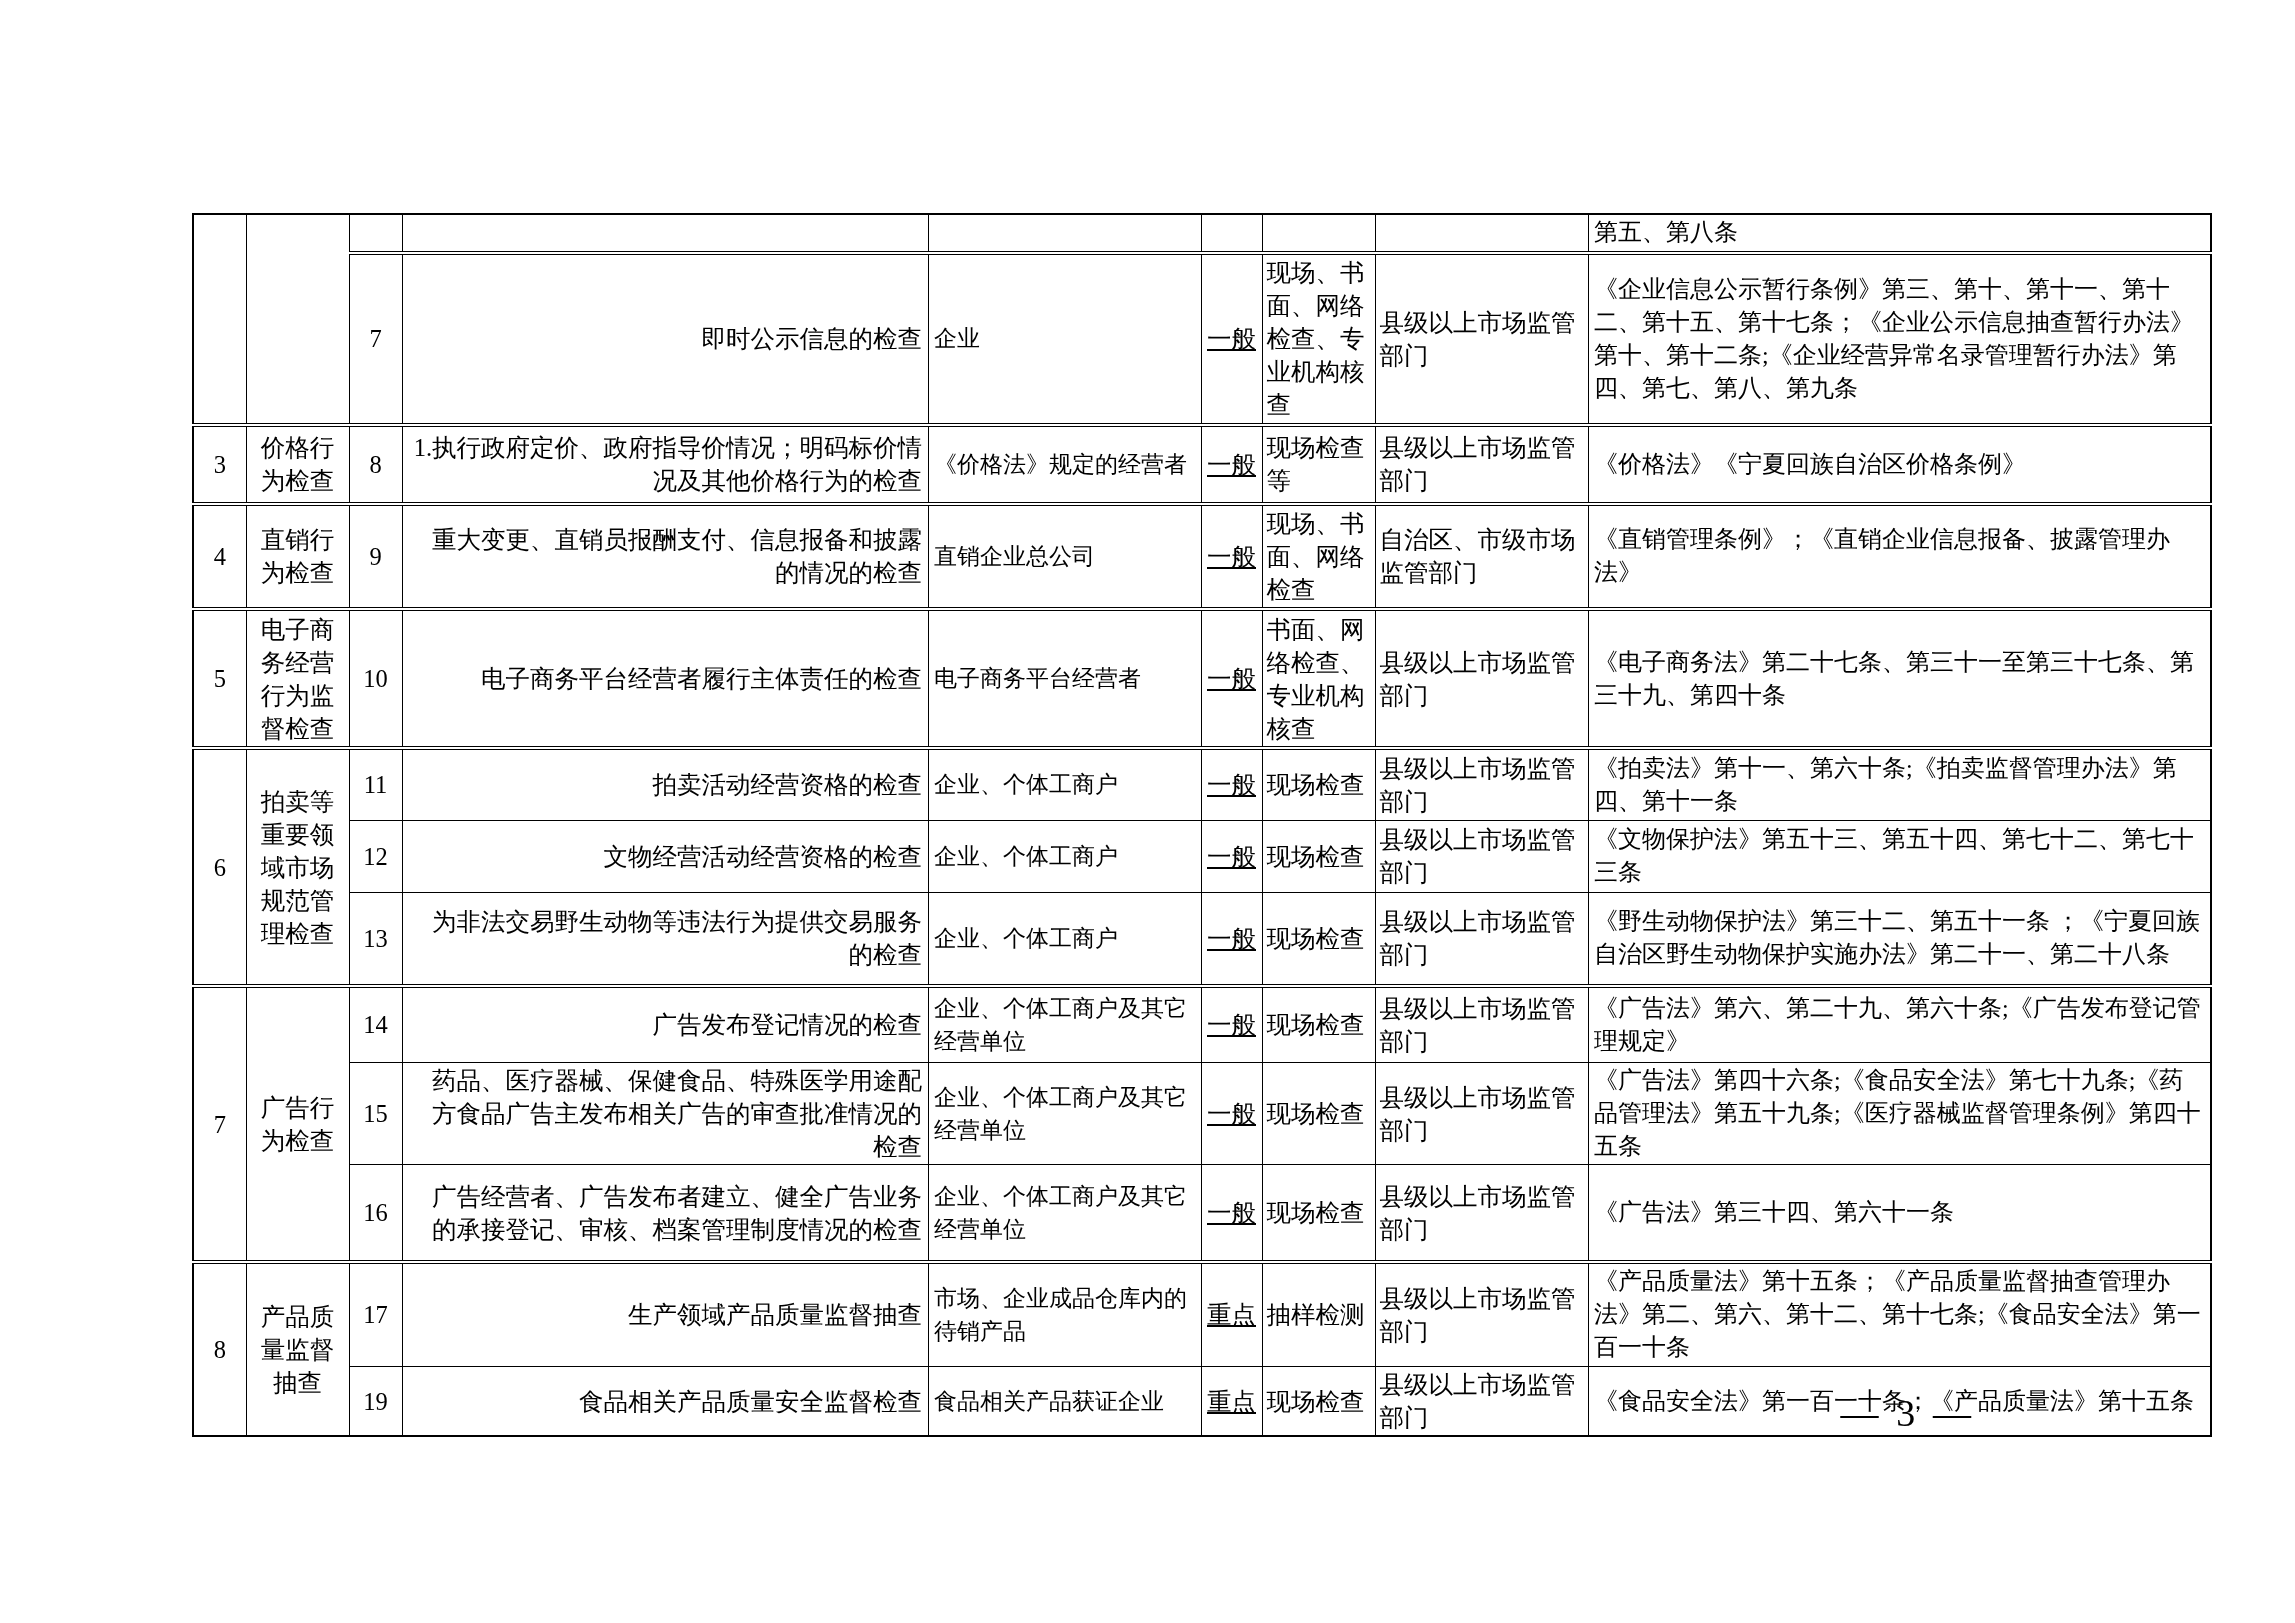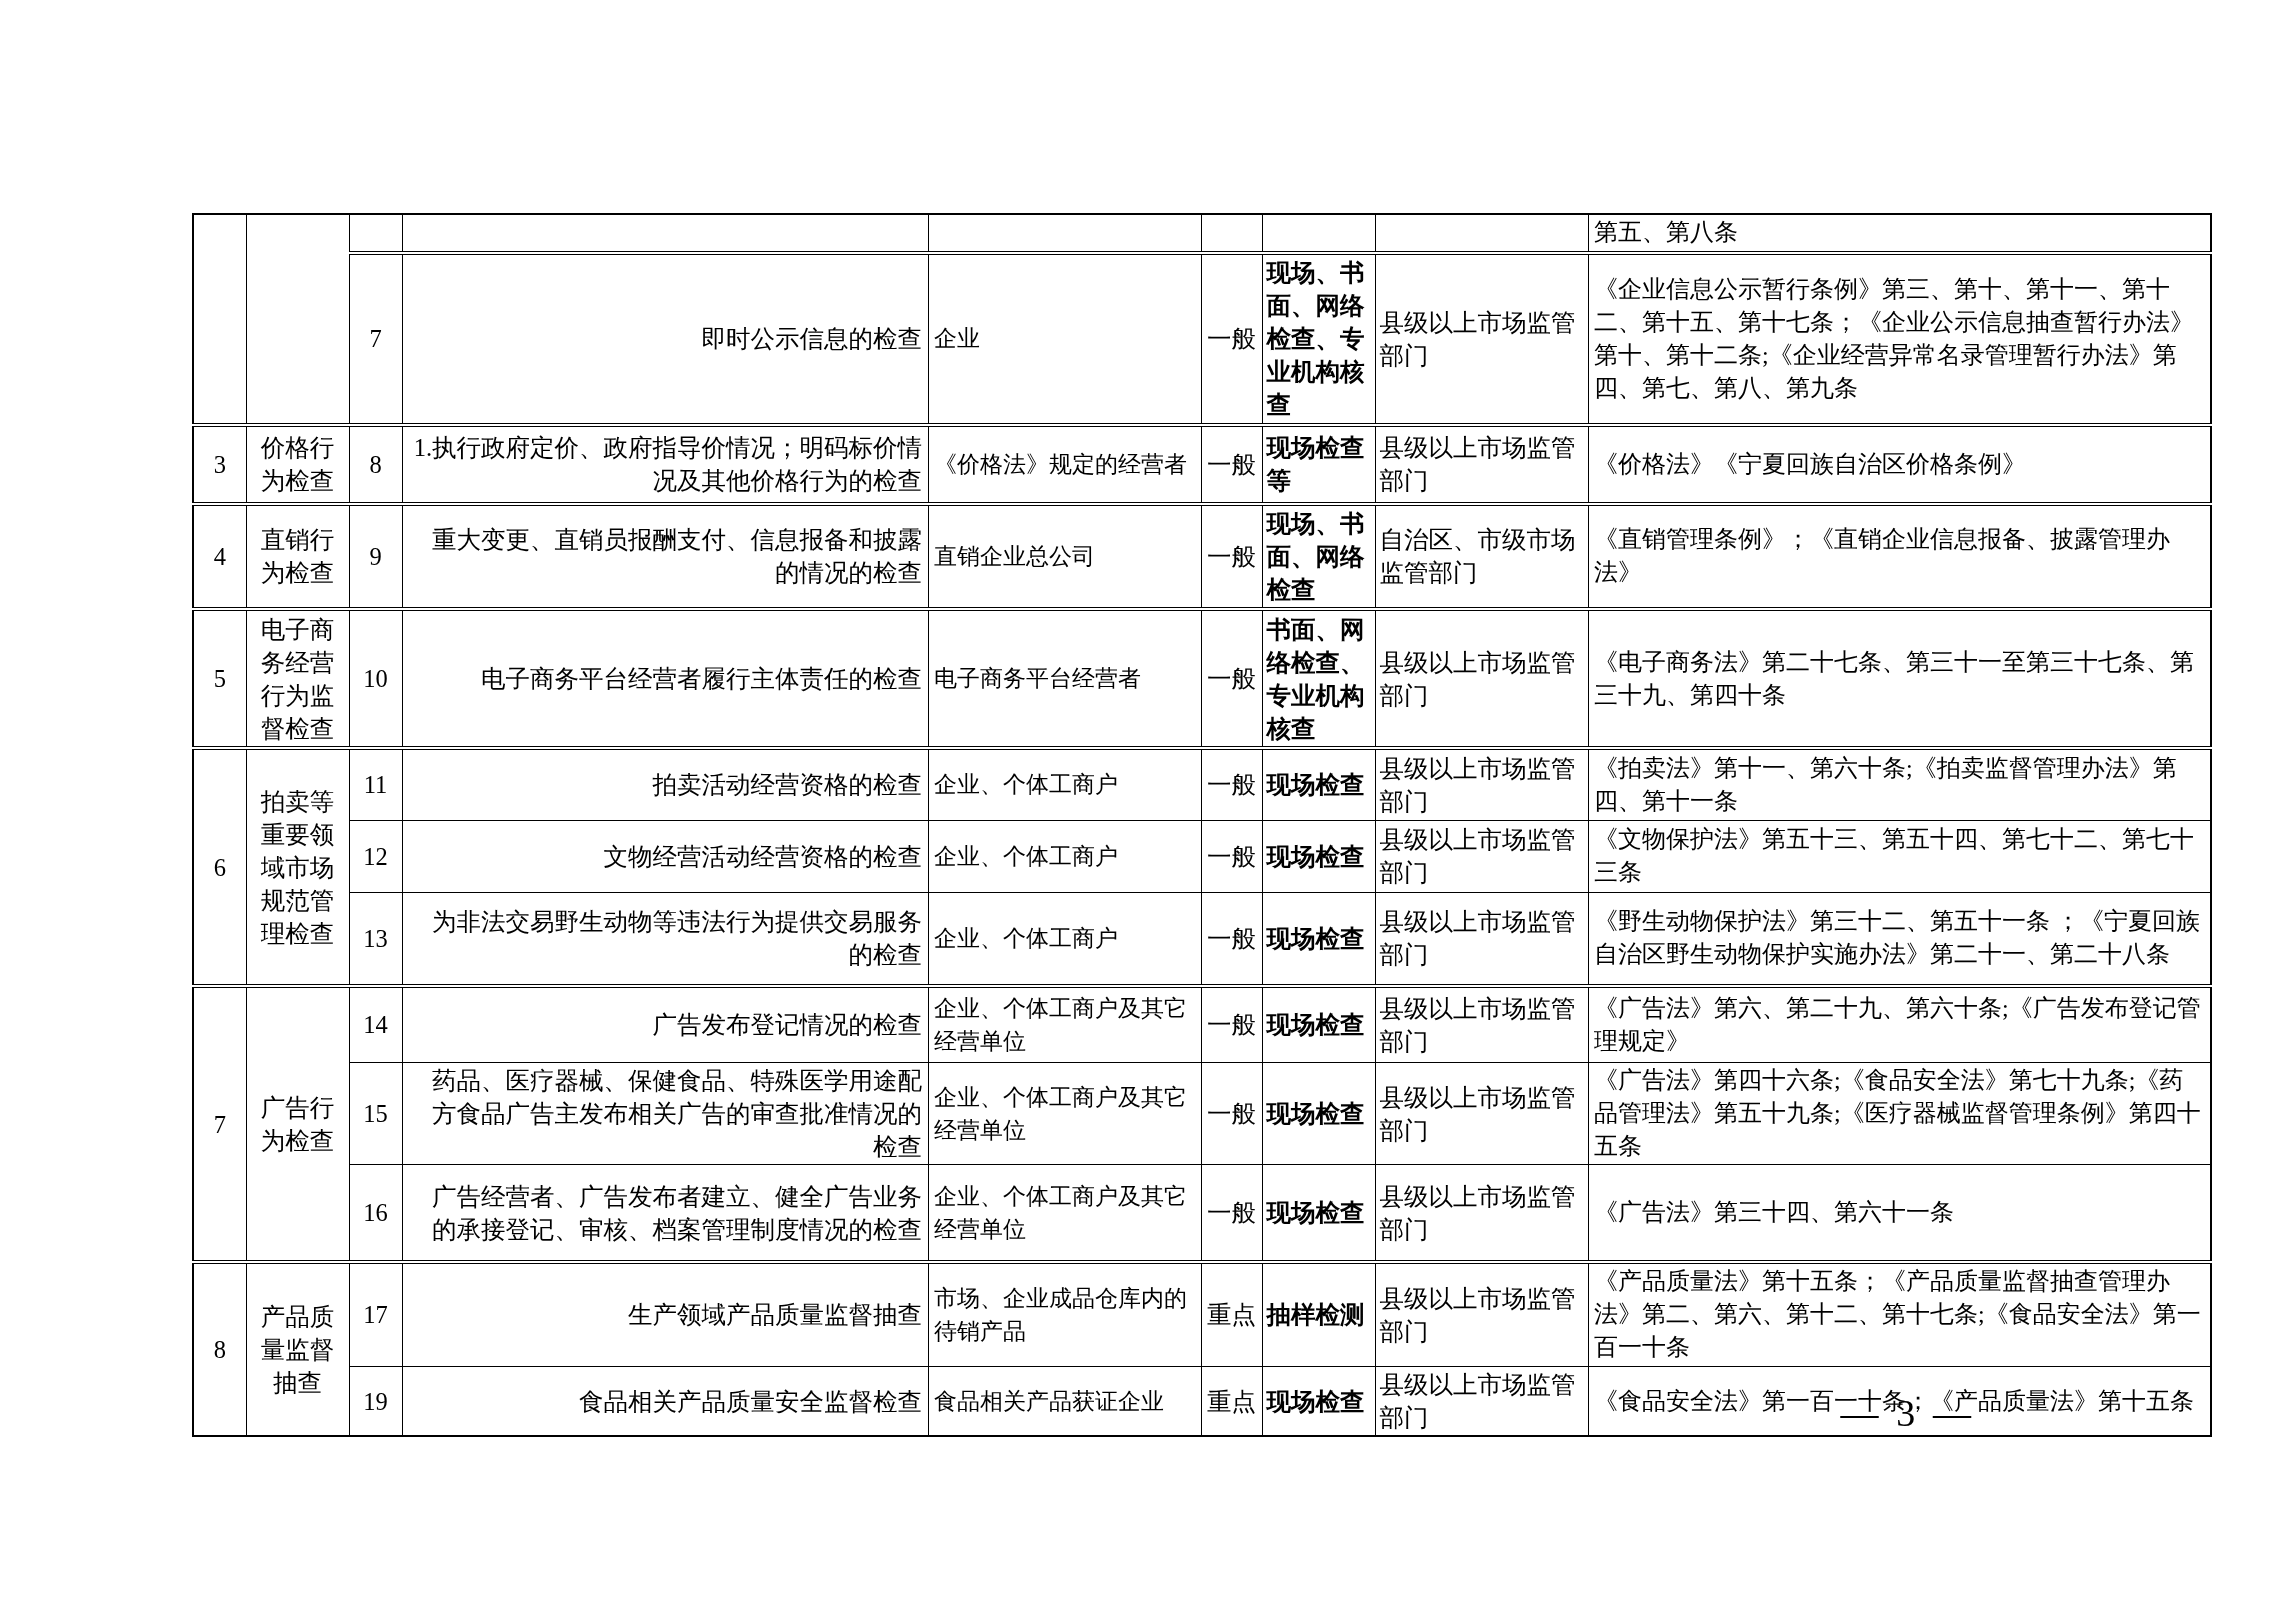--- a/index.html
+++ b/index.html
@@ -28,22 +28,22 @@
     line-height:33px;
     word-break:break-all;
     overflow:hidden;
   }
   tr.sep td{border-top:4.8px double #000;}
   .col-serial{text-align:center;padding:1.4px 0;}
   .col-category{padding:1.4px 2.7px;text-align:center;}
   .col-no{text-align:center;padding:1.4px 0;}
   .col-item{padding:1.4px 5.5px;text-align:right;}
   .col-target{font-size:23px;padding:1.4px 5.5px;}
-  .col-level{text-align:center;padding:1.4px 0;}
-  .col-method{padding:1.4px 4.1px;font-weight:bold;}
+  .col-level{text-align:center;padding:1.4px 0;text-decoration:underline;}
+  .col-method{padding:1.4px 4.1px;}
   .col-department{padding:1.4px 4.1px;}
   .col-basis{font-size:24px;padding:1.4px 5.5px;}
   .page-number{
     position:absolute;
     top:1391px;
     right:320px;
     font-size:38px;
     letter-spacing:4.1px;
     white-space:nowrap;
   }

